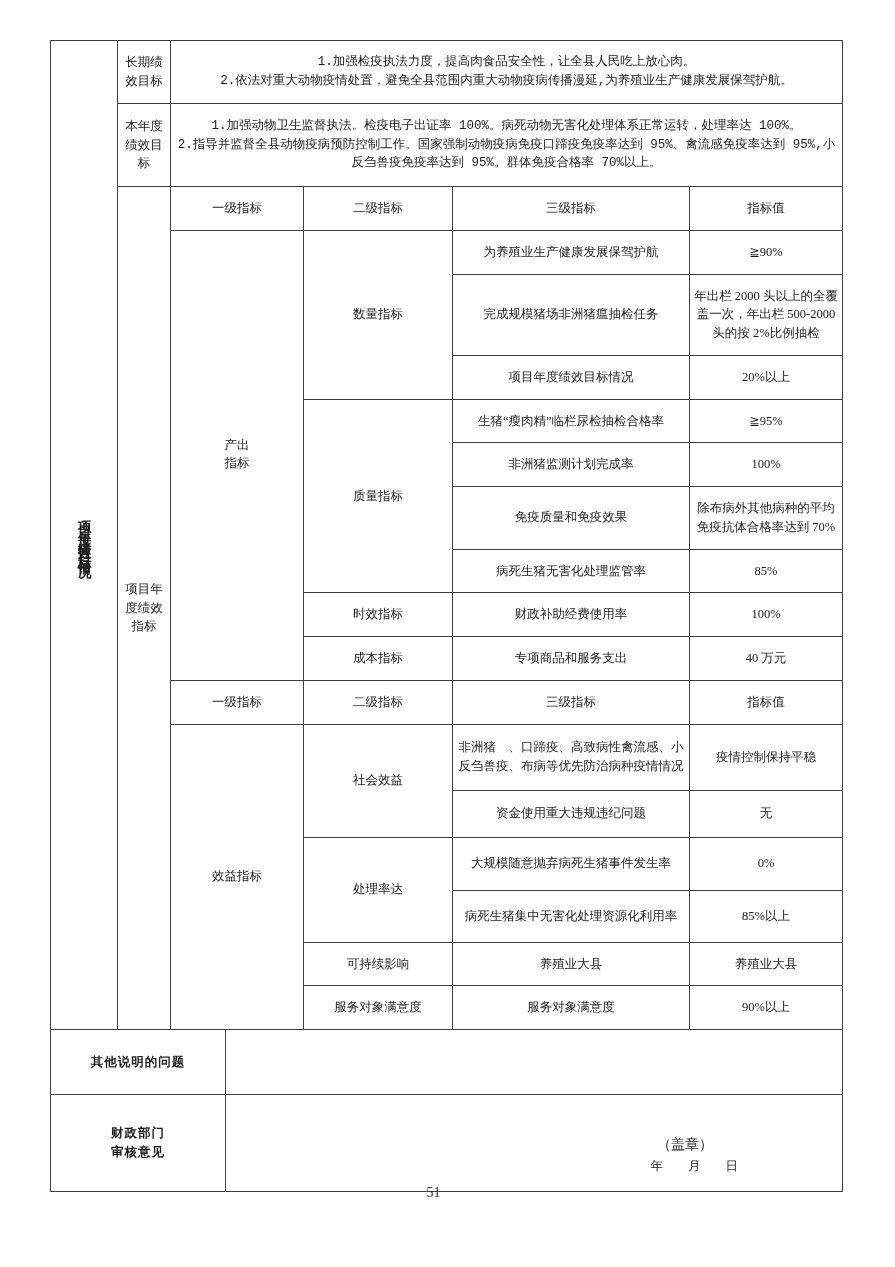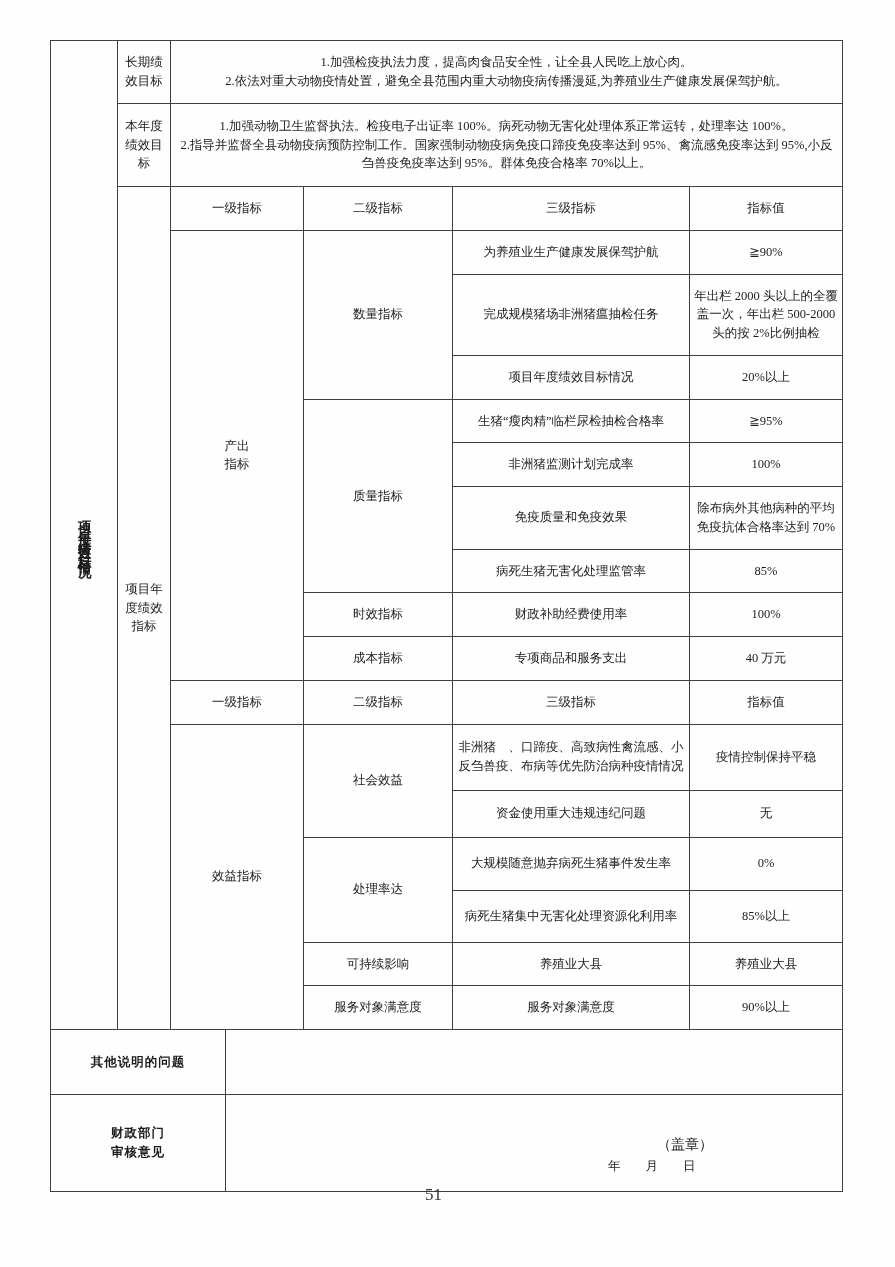--- a/index.html
+++ b/index.html
@@ -31,21 +31,21 @@
     padding:2px 2px;
     font-size:12px;
     vertical-align:middle;
   }
   td.goal-text{
     text-align:left;
     padding:3px 8px;
     font-size:12.5px;
     line-height:1.6;
   }
-  .prelines{white-space:pre-line;}
+  .prelines{white-space:pre-line;font-family:Liberation Mono, monospace;}
   td.colA{vertical-align:middle;}
   .vert{
     writing-mode:vertical-rl;
     text-orientation:upright;
     margin:0 auto;
     font-family:"Liberation Sans","DejaVu Sans",sans-serif;
     font-weight:bold;
     font-size:13.5px;
     letter-spacing:5px;
     white-space:nowrap;
@@ -63,25 +63,25 @@
     font-size:13.5px;
     letter-spacing:1px;
   }
   .review-box{position:relative;height:72px;}
   .seal{
     position:absolute;left:400px;bottom:24px;width:110px;
     text-align:center;font-size:14px;
   }
   .sign-date{
     position:absolute;left:378px;bottom:3px;width:130px;
-    text-align:left;font-size:12.5px;
+    text-align:right;font-size:12.5px;
   }
   .page-number{
     position:absolute;left:0;top:1185px;width:867px;
-    text-align:center;font-size:17px;color:#333;
+    text-align:center;font-size:14px;color:#333;
   }
 </style>
 </head>
 <body>
 
 <div class="sheet">
 
   <table class="perf">
     <colgroup>
       <col style="width:67px">

